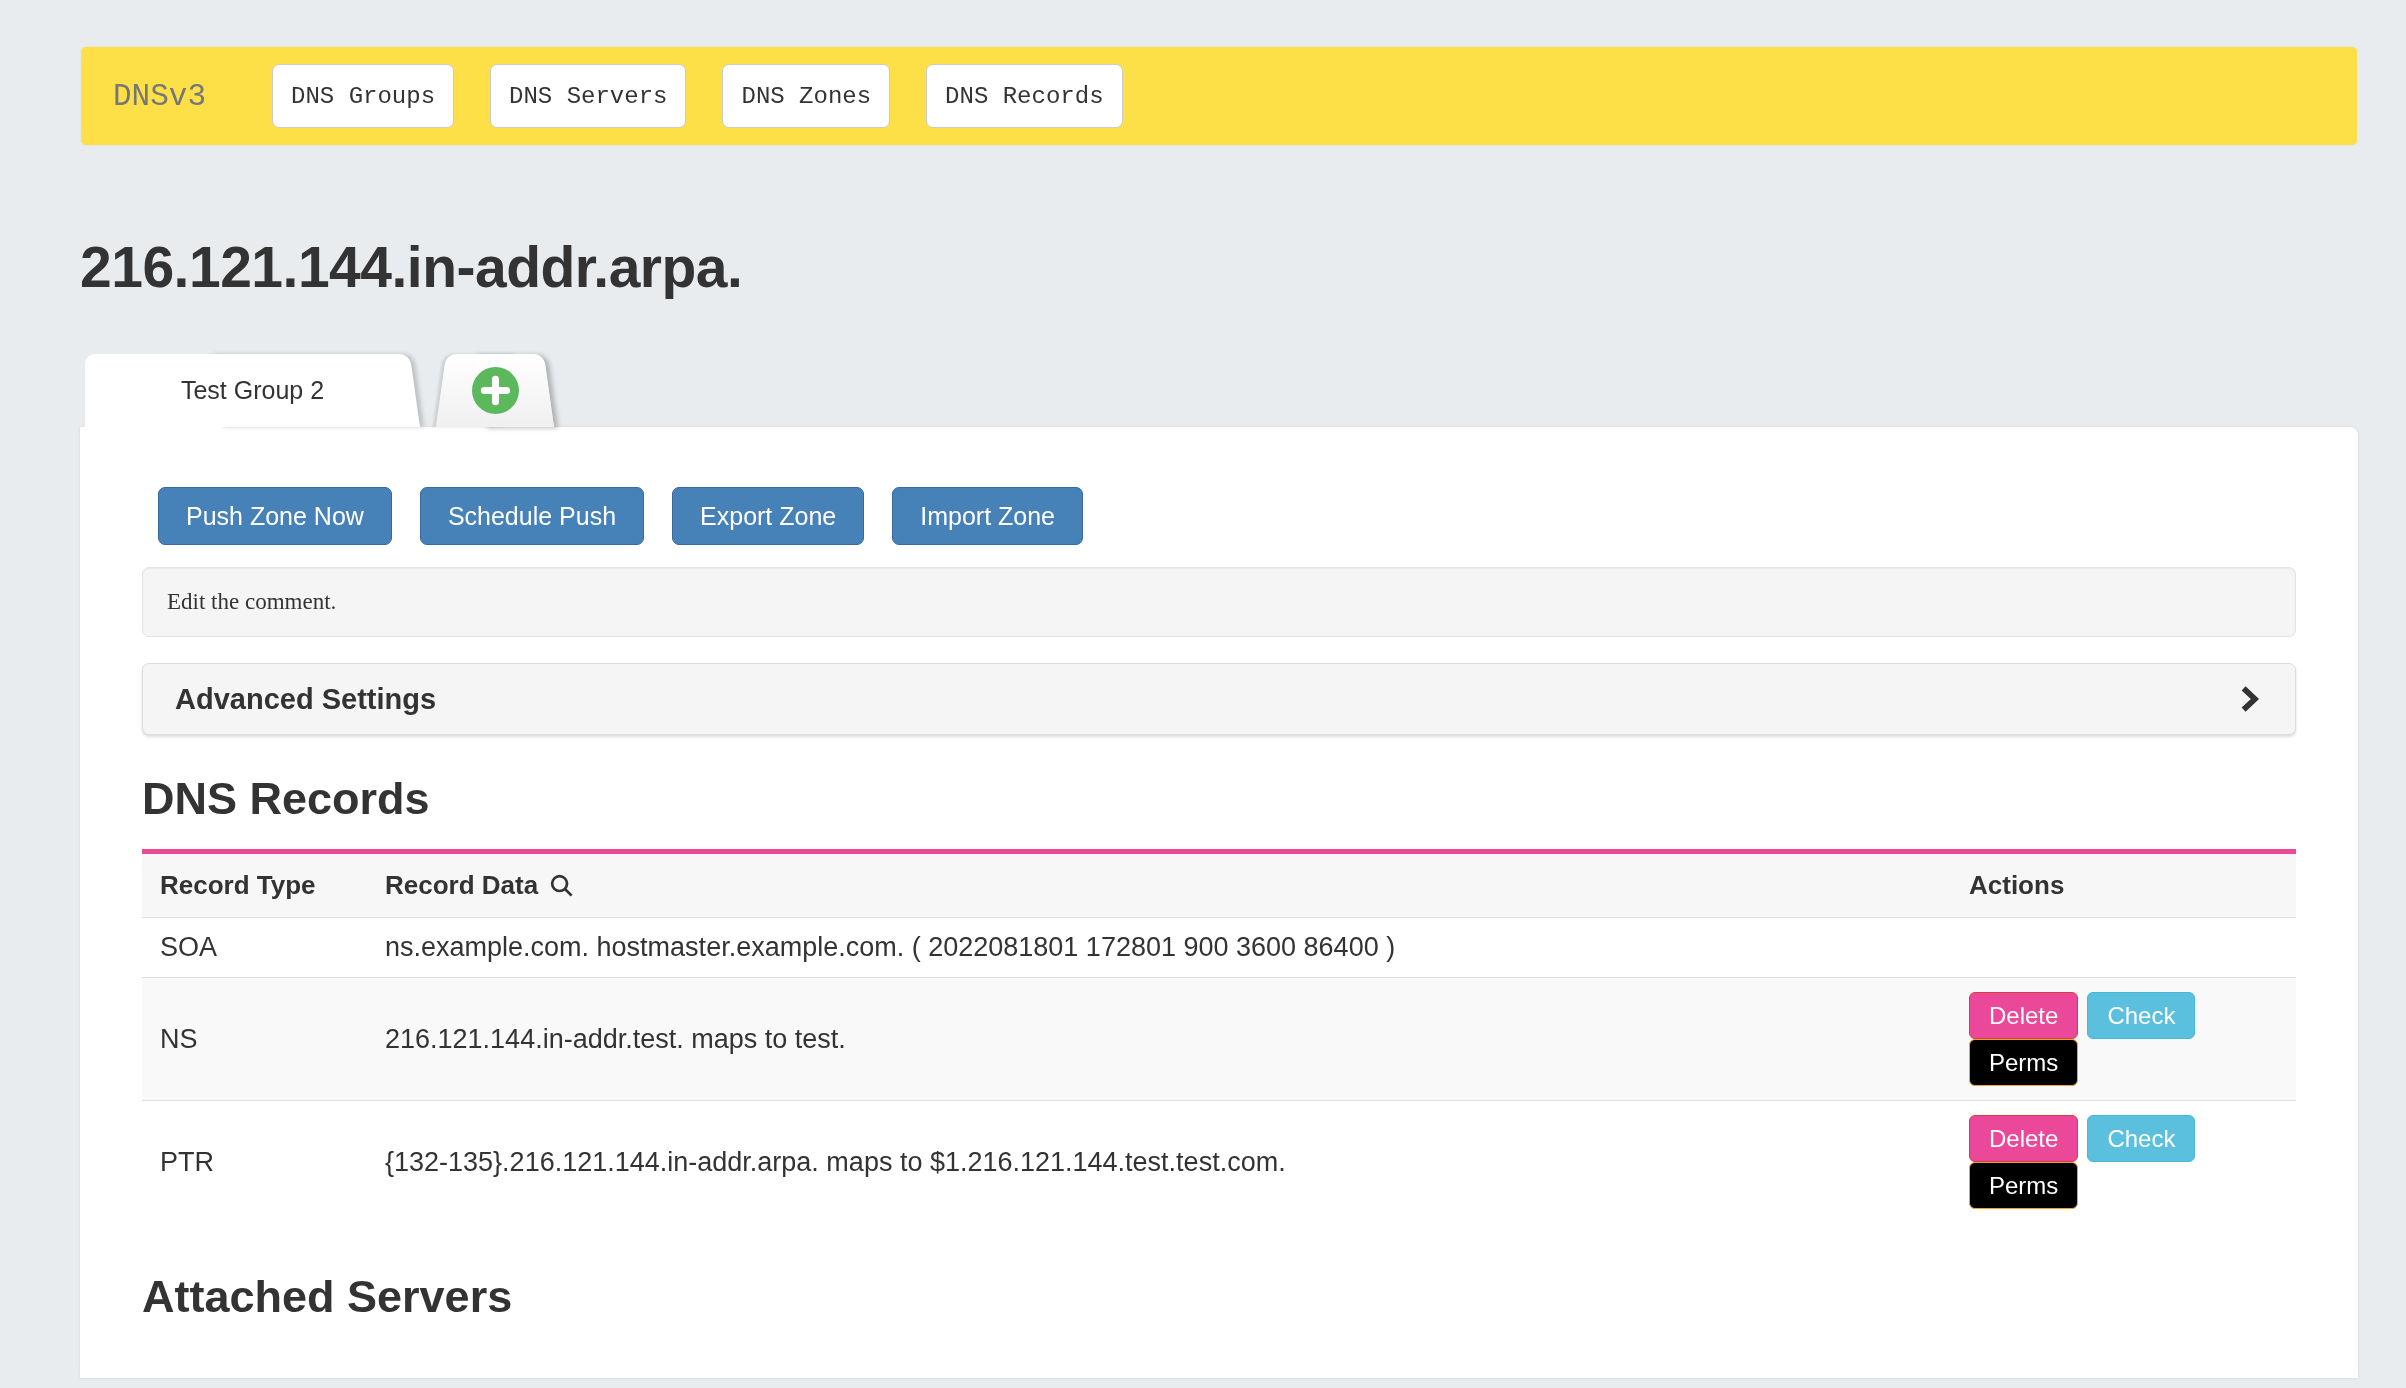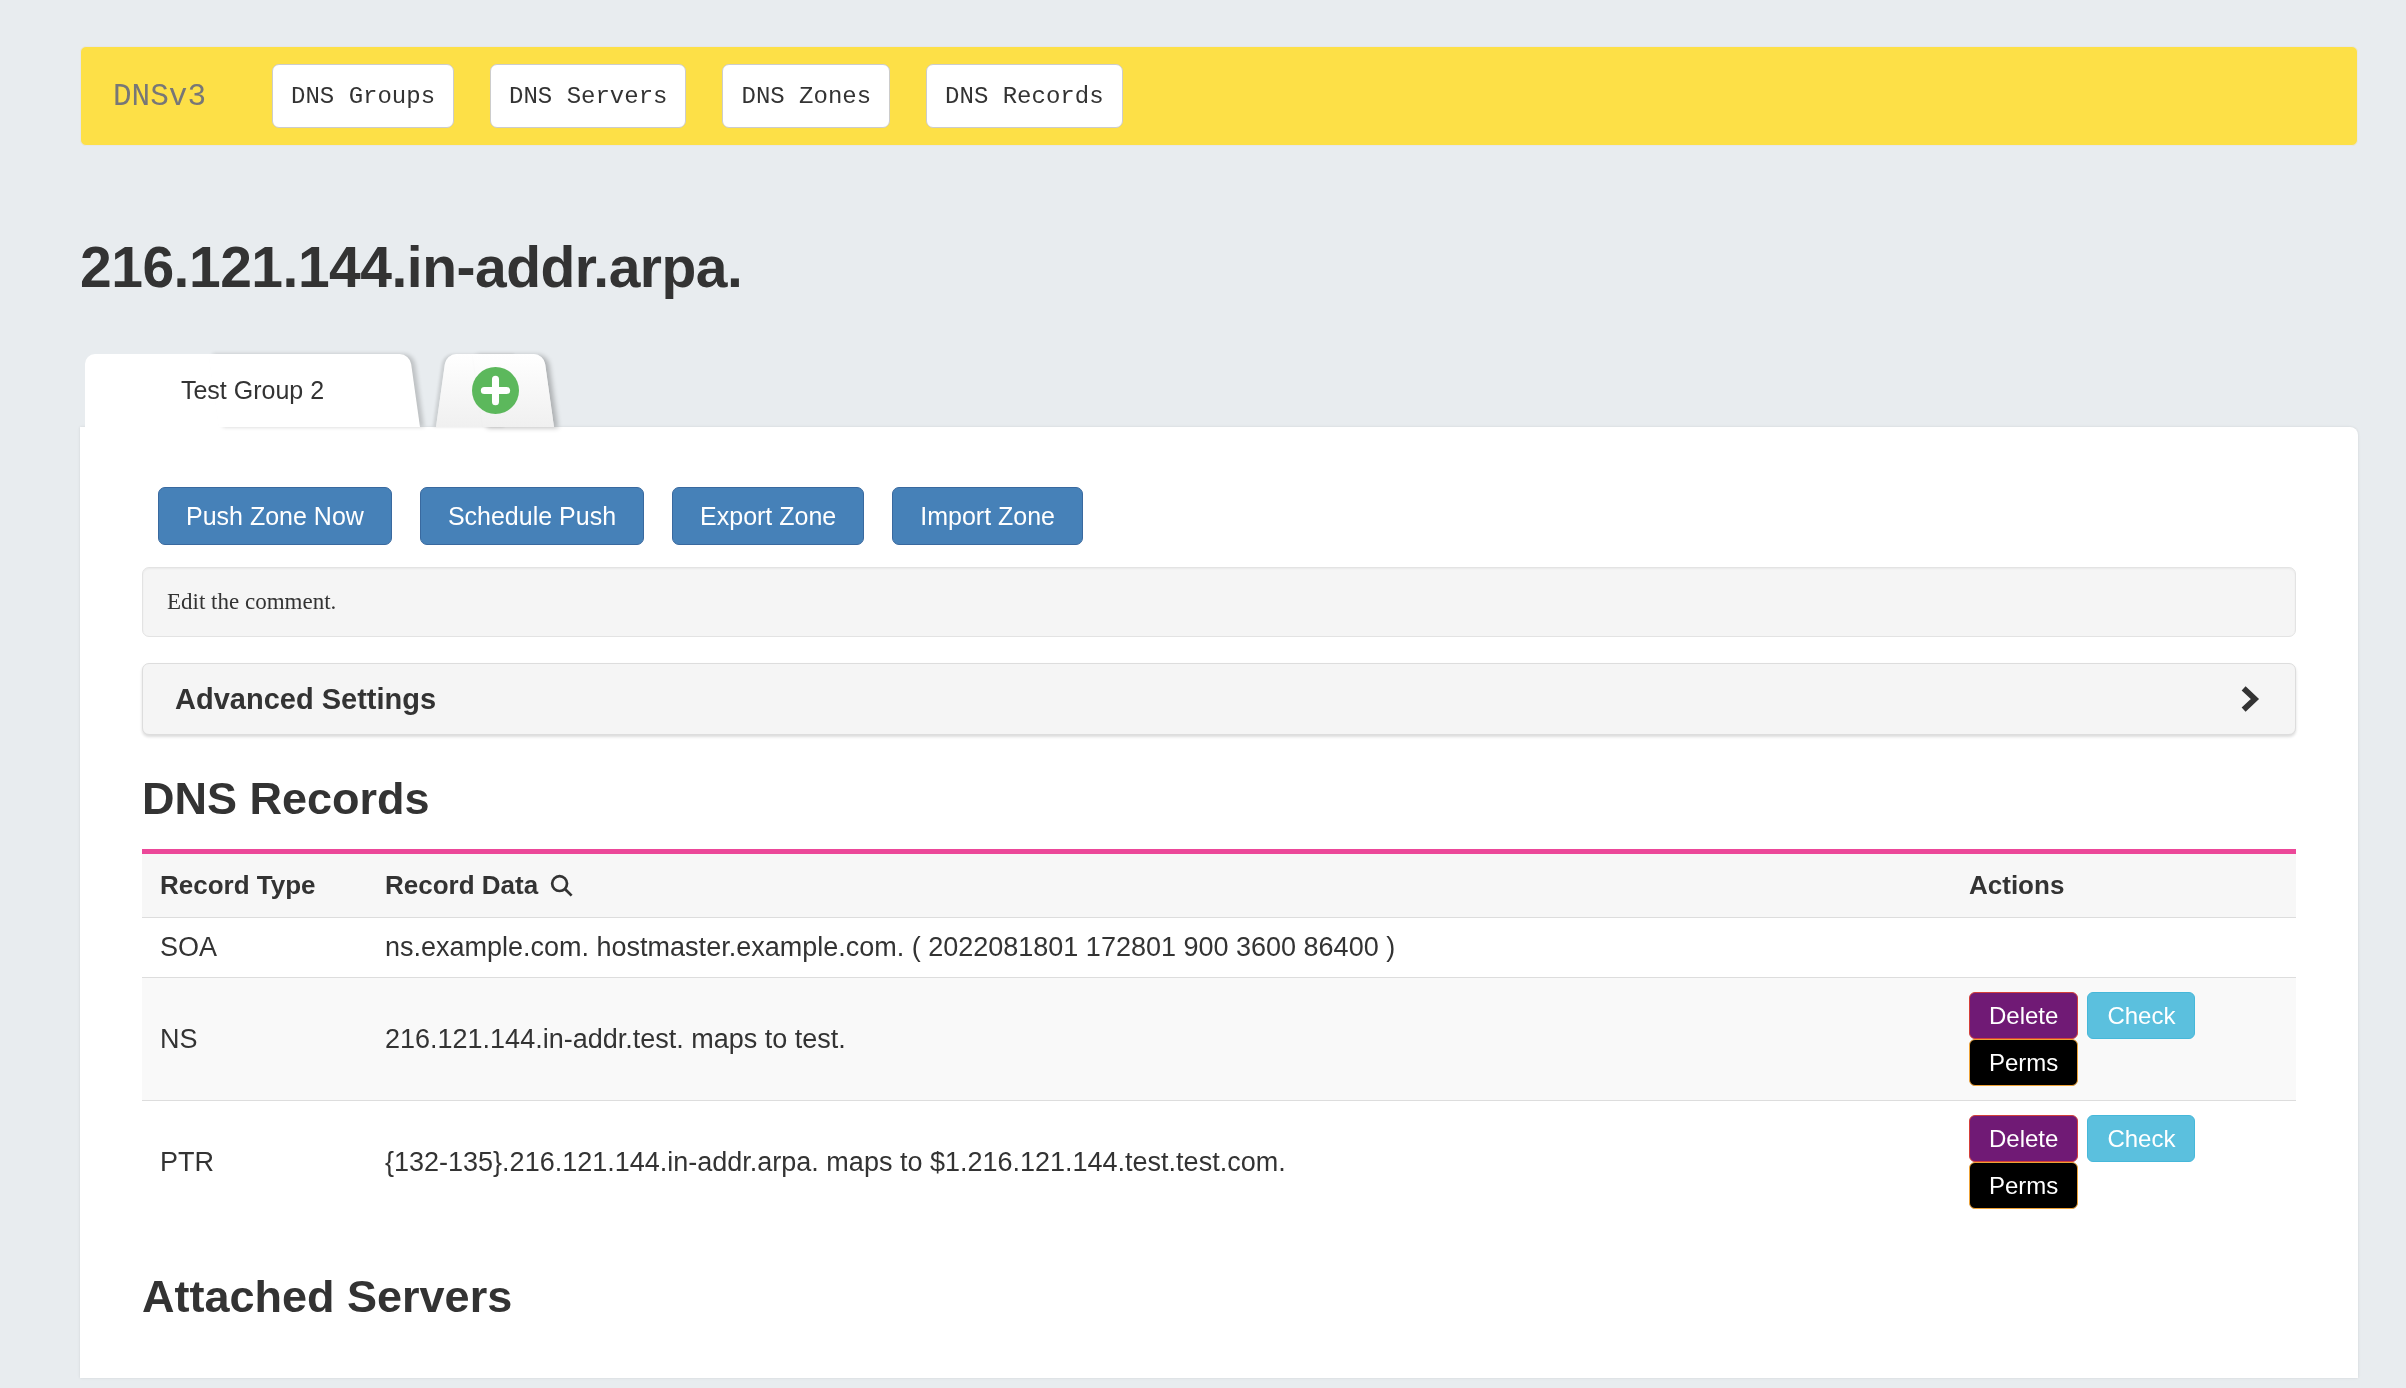--- a/index.html
+++ b/index.html
@@ -108,21 +108,21 @@
   .col-actions { width:345px; }
   .th-data-inner { display:flex; align-items:center; gap:10px; }
   .cell-type, .cell-data { padding-top:23px; padding-bottom:23px; }
 
   .btn-sm {
     height:47px; padding:0 19px; margin-right:9px;
     border-radius:6px; color:#fff; font-size:24px;
     display:inline-flex; align-items:center;
     border:1px solid transparent; font-family:inherit; cursor:pointer;
   }
-  .s-danger  { background:#701a75; border-color:#d43f3a; }
+  .s-danger  { background:#ec4899; border-color:#d43f3a; }
   .s-info    { background:#5bc0de; border-color:#46b8da; }
   .s-warning { background:#000000; border-color:#eea236; }
 
   .attached-heading { margin-top:48px; }
 
   .icon { display:inline-flex; align-items:center; justify-content:center; }
   .plus-circle { position:relative; z-index:3; }
 </style>
 </head>
 <body>

